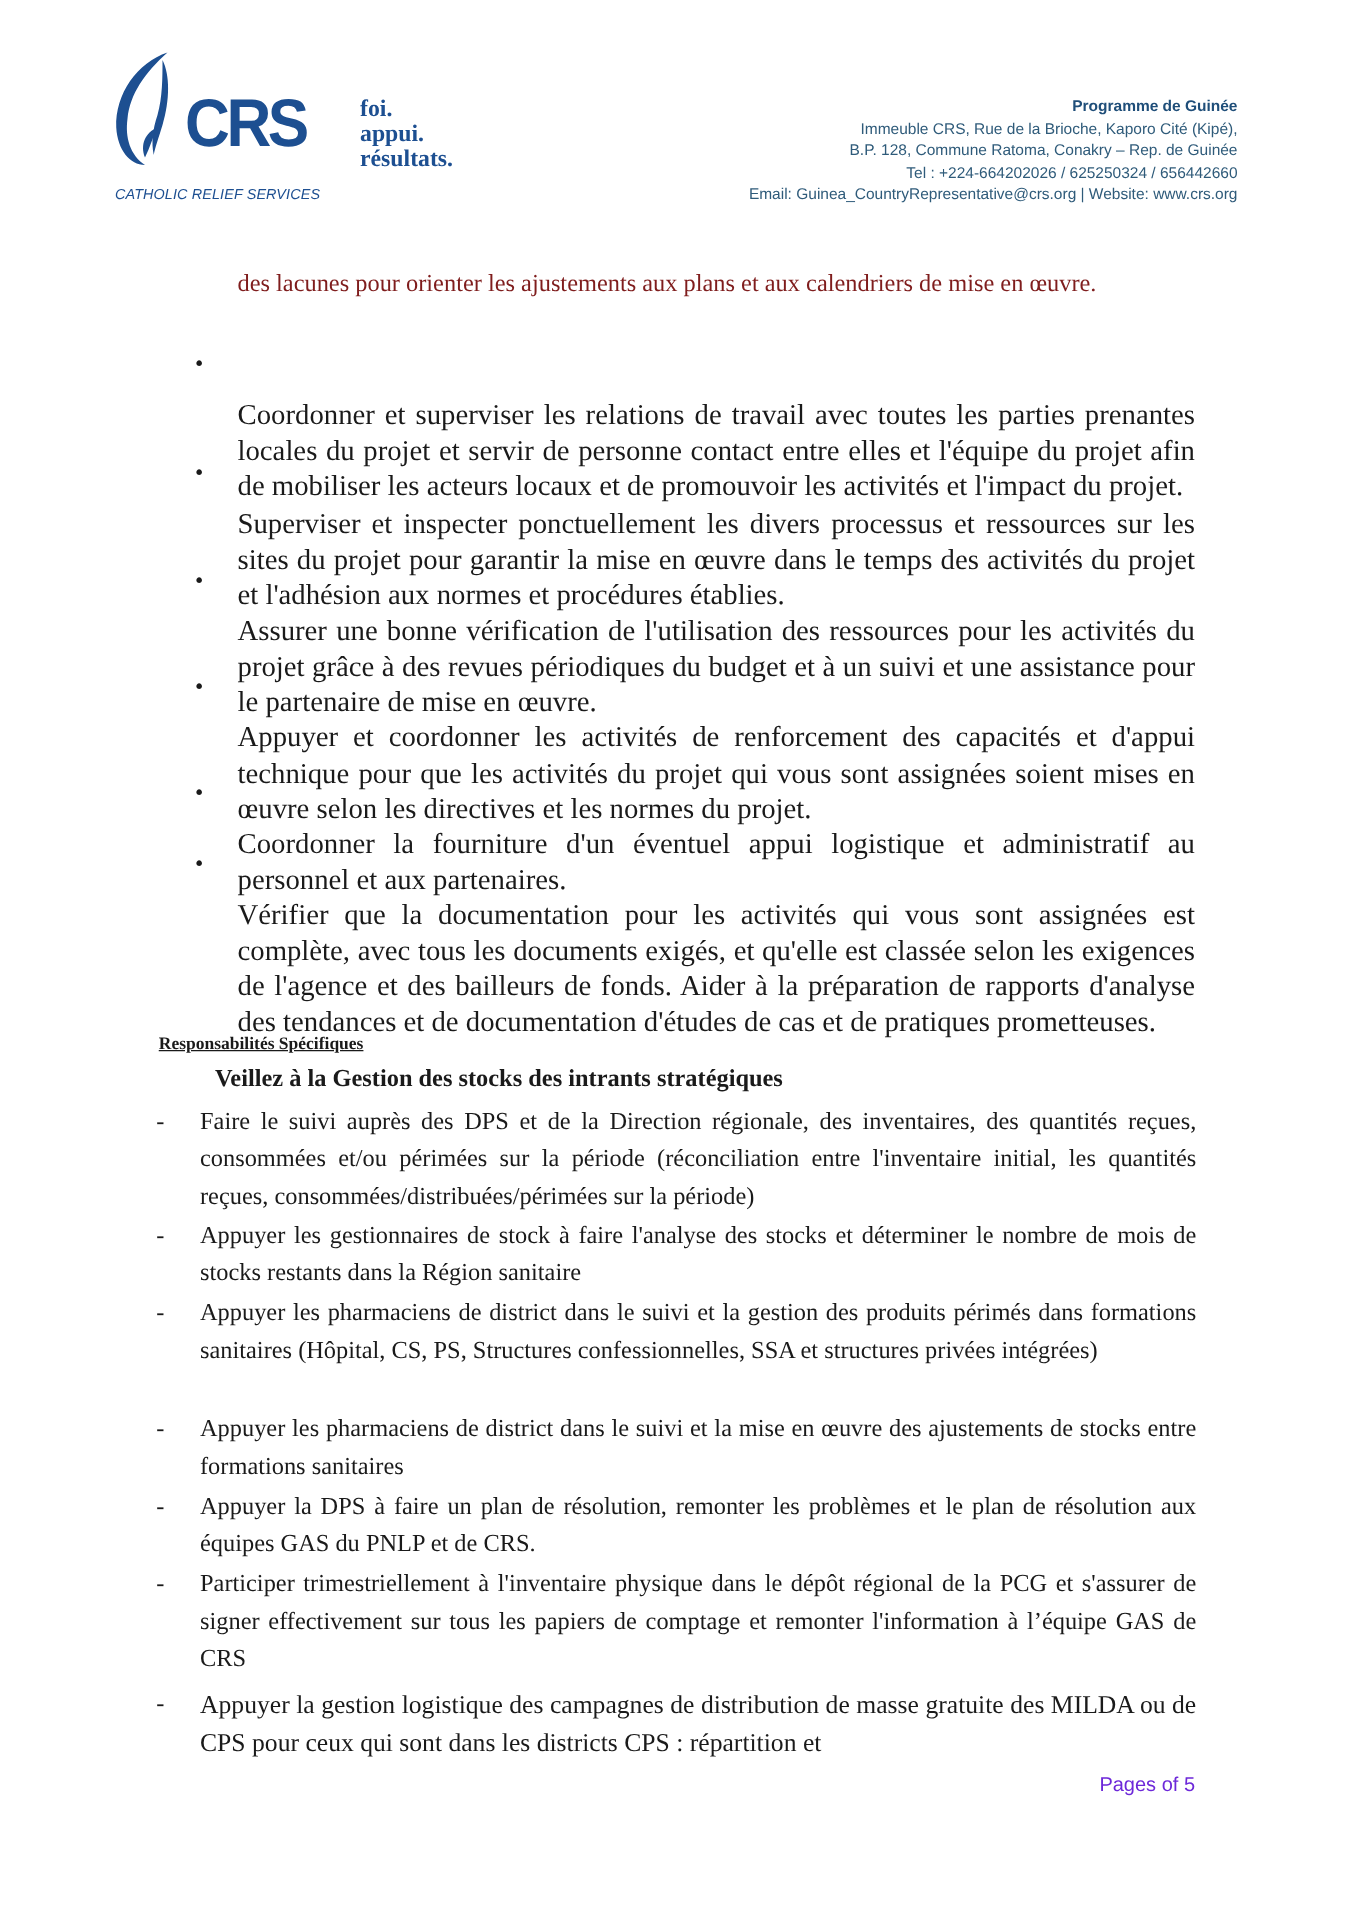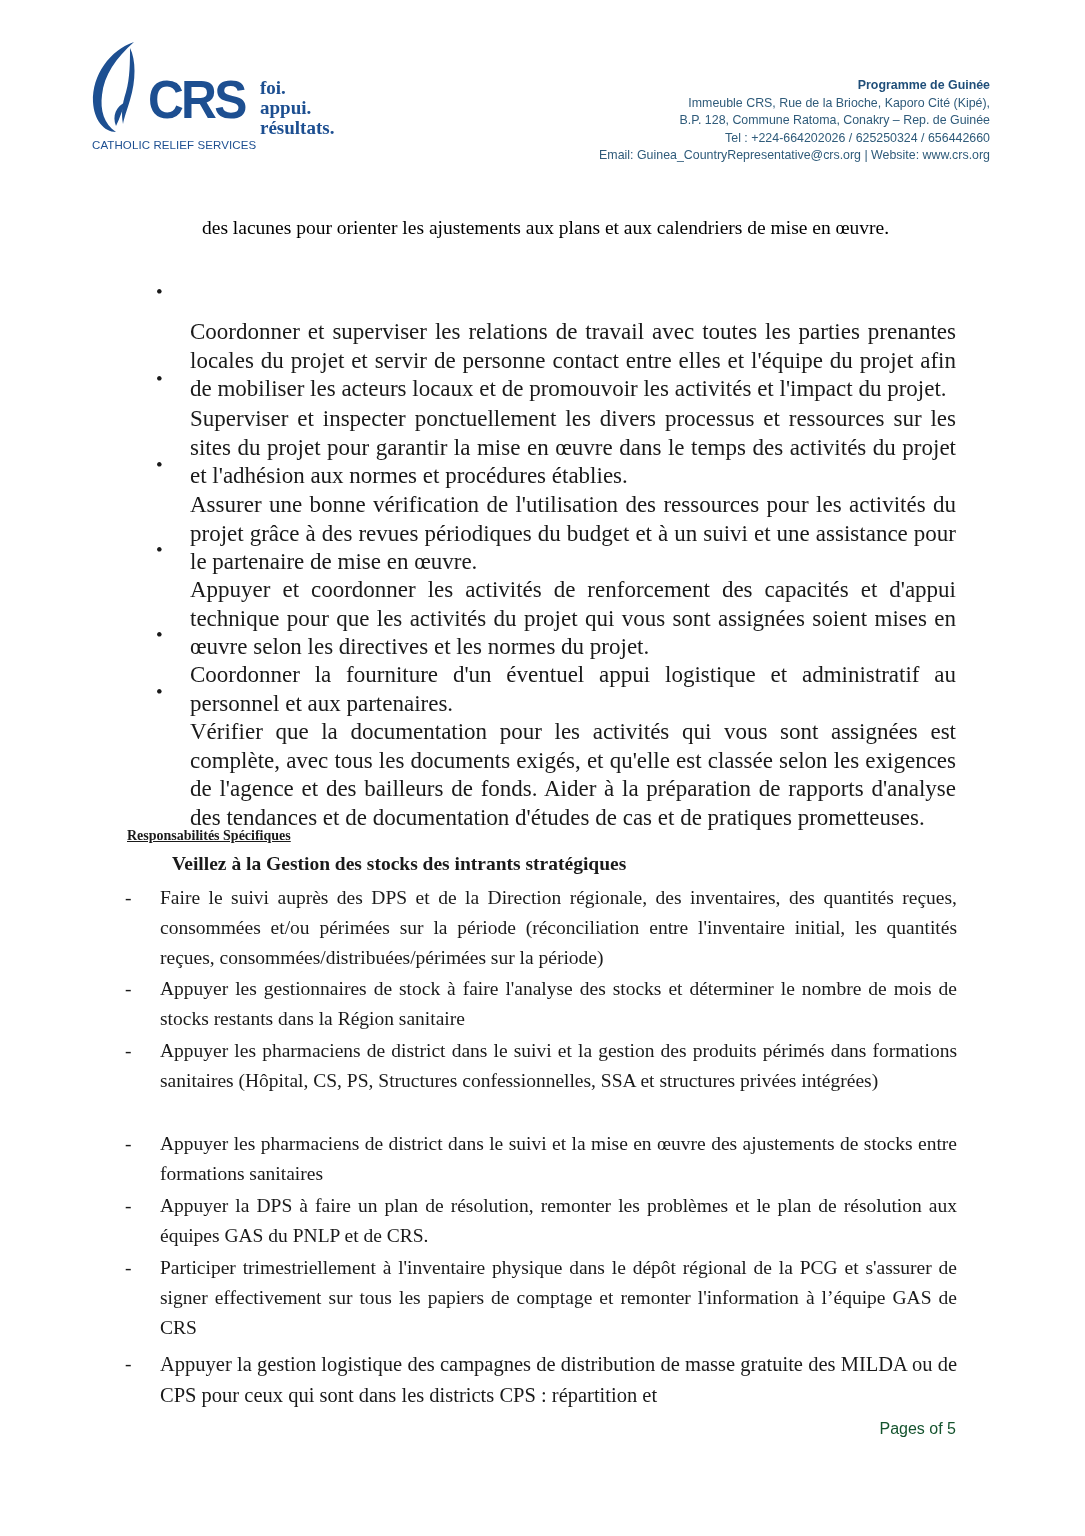--- a/index.html
+++ b/index.html
@@ -40,37 +40,38 @@
       font-size: 54px;
       font-weight: bold;
       color: #1d4f91;
       letter-spacing: -3px;
       line-height: 1;
       transform: scaleX(0.92);
       transform-origin: left;
     }
     .logo-sub {
       position: absolute;
-      left: 2px; top: 99px;
+      left: 2px; top: 110px;
       font-family: "Liberation Sans", sans-serif;
       font-size: 11.5px;
       color: #1d4f91;
       letter-spacing: 0.1px;
       white-space: nowrap;
+      font-style: italic;
     }
     .logo-tagline {
       position: absolute;
       left: 170px; top: 38px;
       font-family: "Liberation Serif", serif;
       font-weight: bold;
       font-size: 19px;
       line-height: 20px;
       color: #1d4f91;
     }
-    .logo-tagline div { white-space: nowrap; }
+    .logo-tagline div { white-space: nowrap; margin-left: 28px; }
     .contact {
       position: absolute;
       right: 95px;
       top: 49px;
       text-align: right;
       font-family: "Liberation Sans", sans-serif;
       font-size: 12.4px;
       line-height: 17.5px;
       color: #2f5b7a;
       margin-top: 28px;
@@ -82,22 +83,21 @@
     .content {
       position: absolute;
       left: 0; top: 0;
       width: 1085px;
     }
     .para {
       position: absolute;
       font-size: 19.5px;
       line-height: 29px;
       text-align: justify;
-      color: #000000;
-      margin-left: 12px;
+      color: #7f1d1d;
     }
     .bullet-item {
       position: absolute;
       left: 150px;
       width: 806px;
     }
     .bullet-mark {
       position: absolute;
       left: 6px;
       top: 0;
@@ -150,21 +150,21 @@
       line-height: 30px;
       text-align: justify;
       text-align-last: left;
     }
     .footer {
       position: absolute;
       right: 129px;
       top: 1420px;
       font-family: "Liberation Sans", sans-serif;
       font-size: 16px;
-      color: #14532d;
+      color: #6d28d9;
     }
   </style>
 </head>
 <body>
 
 <div class="header">
   <div class="logo">
     <svg class="logo-flame" viewBox="0 0 62 95">
       <path d="M44 2 C20 10 2 35 3 62 C4 80 14 92 26 92 C14 84 10 70 12 55 C14 35 26 18 44 2 Z" fill="#1d4f91"></path>
       <path d="M40 8 C46 20 46 40 40 60 C37 70 34 78 33 84 C31 74 32 64 36 52 C40 38 40 22 40 8 Z" fill="#1d4f91"></path>

